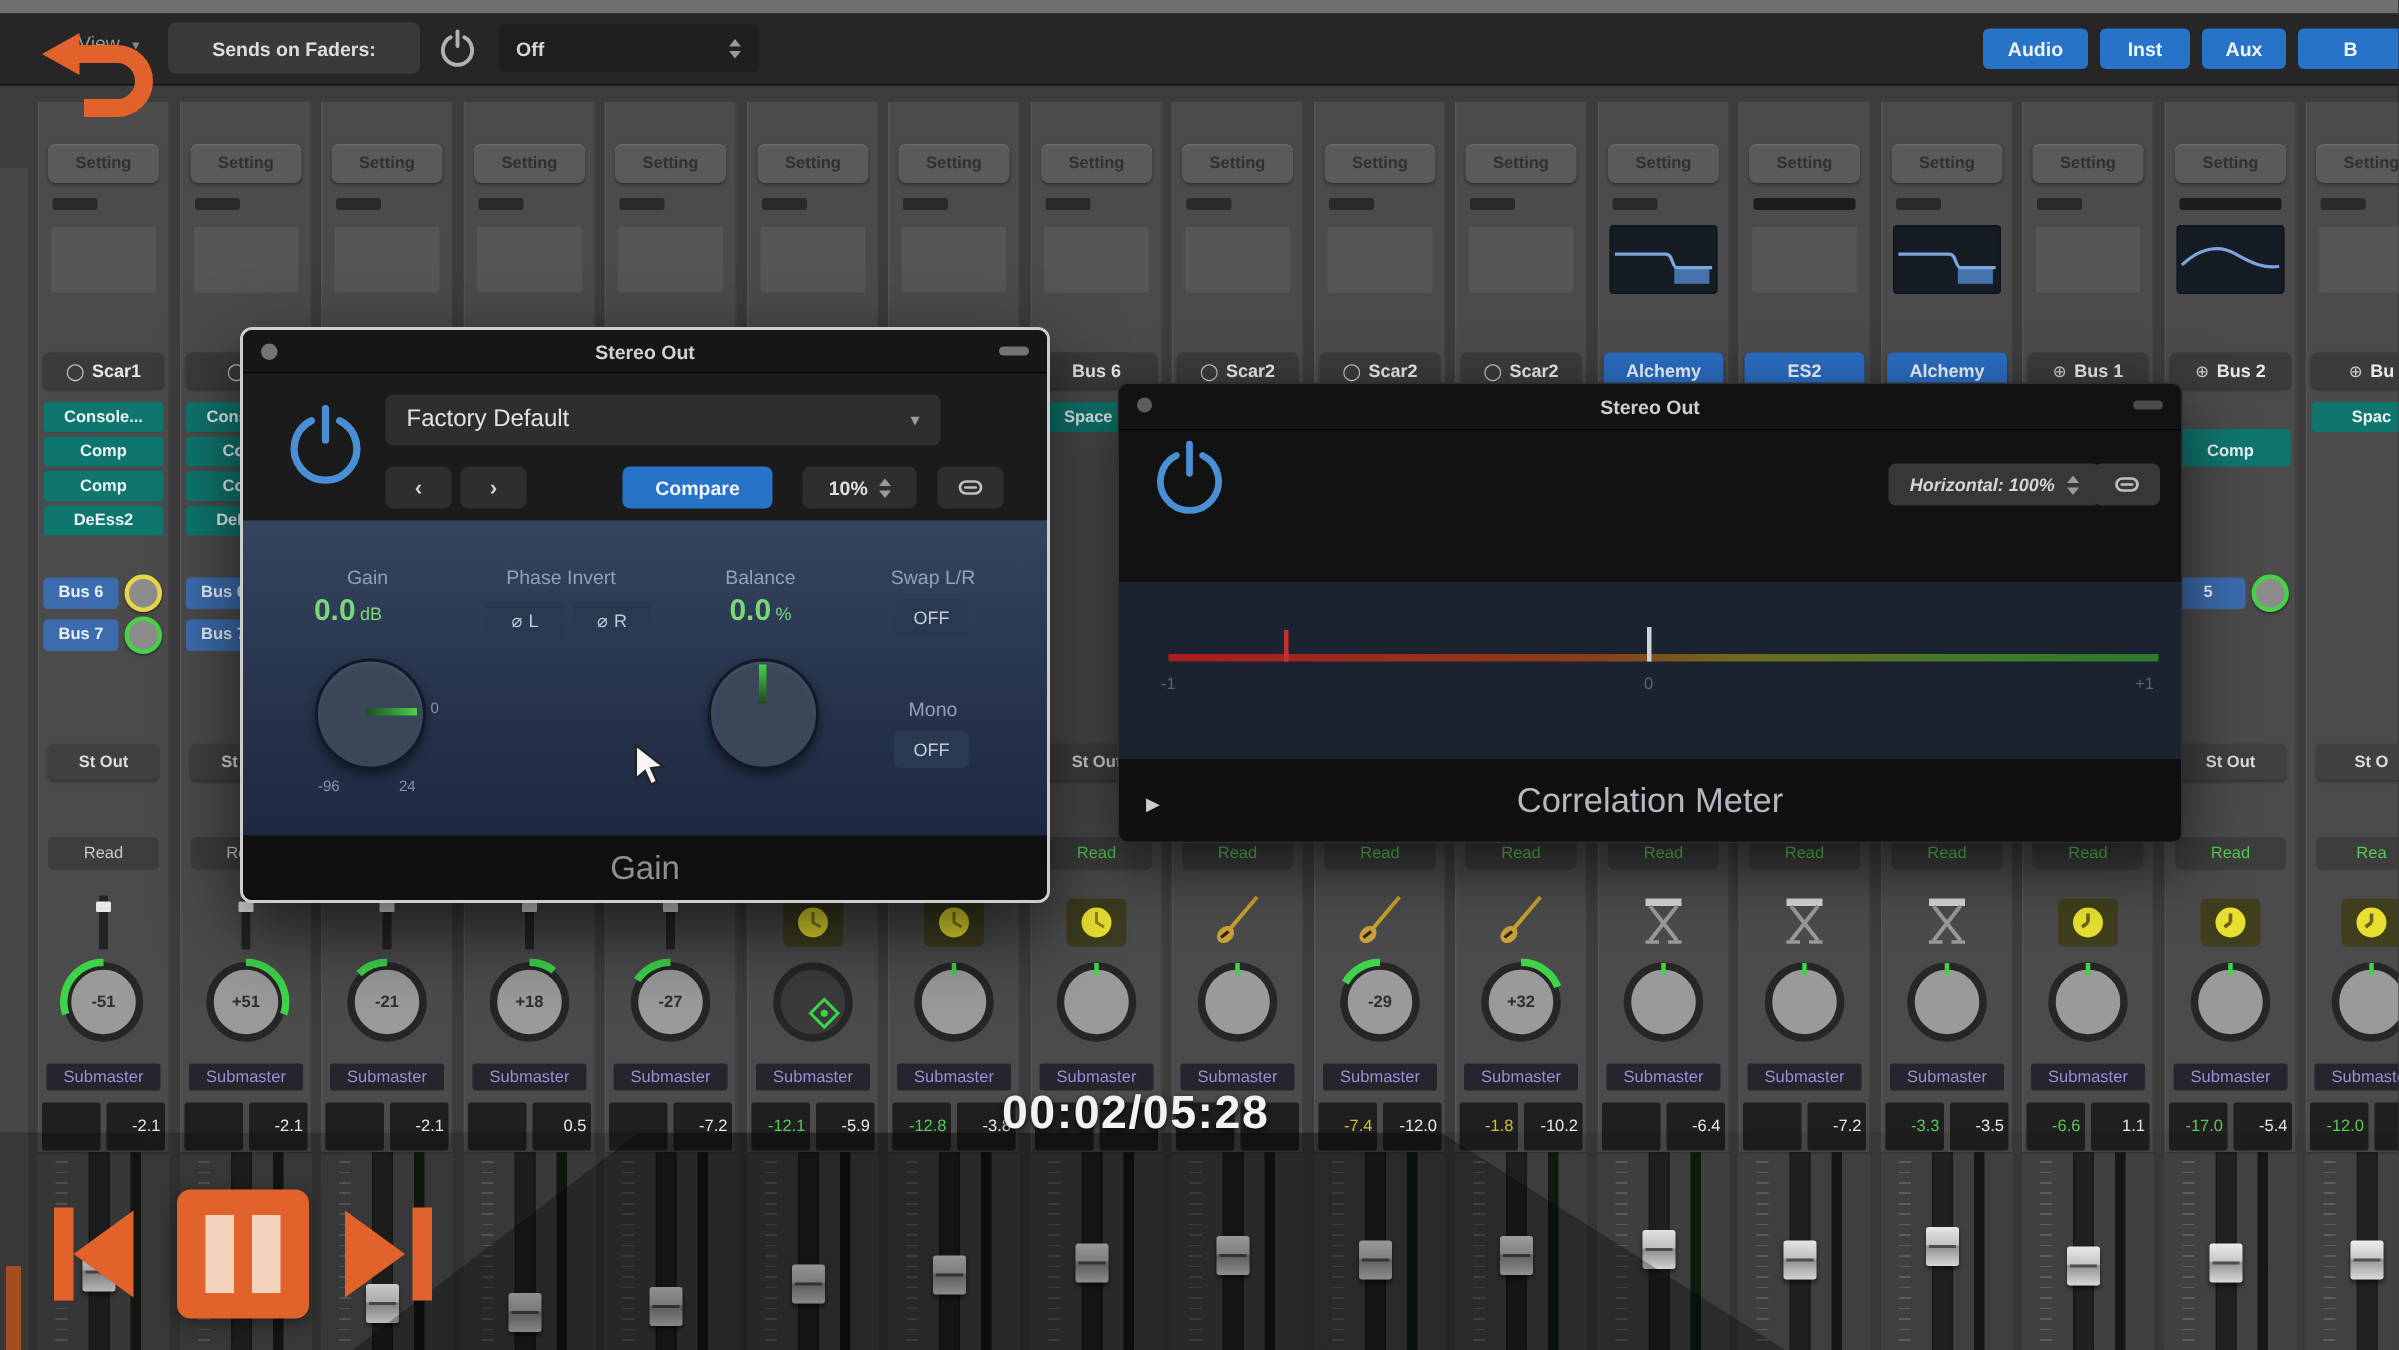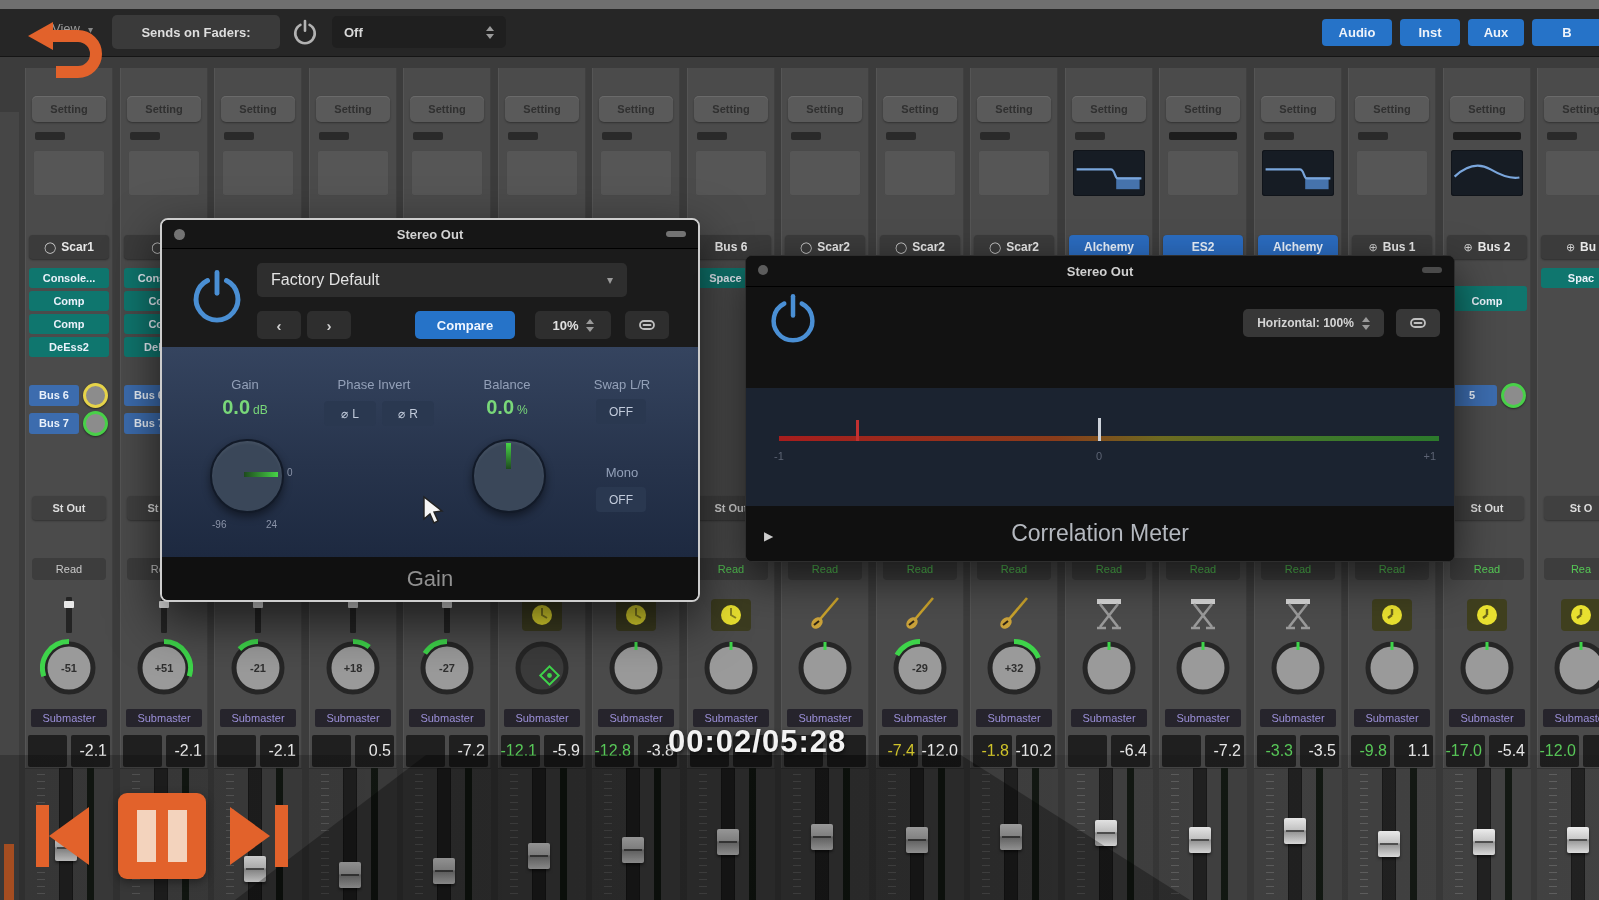--- a/index.html
+++ b/index.html
@@ -57,21 +57,21 @@
       font-size:11px;display:flex;align-items:center;justify-content:center;}
   .read-btn.green{color:#55c955;}
   .chan-icon{position:absolute;left:0;top:527px;width:88px;height:40px;display:flex;align-items:center;justify-content:center;}
   .icon-sq{width:40px;height:32px;background:#3c3c20;border-radius:4px;display:flex;align-items:center;justify-content:center;}
   .pan-wrap{position:absolute;left:15px;top:571px;width:58px;height:58px;}
   .pan-val{position:absolute;left:0;top:0;width:58px;height:58px;display:flex;align-items:center;justify-content:center;
       color:#2e2e2e;font-size:11px;font-weight:bold;}
   .submaster{position:absolute;left:6px;top:641px;width:76px;height:18px;background:#26242c;border-radius:2px;color:#9b8fd8;
       font-size:11px;display:flex;align-items:center;justify-content:center;overflow:hidden;}
   .vals{position:absolute;left:2px;top:667px;width:84px;height:22px;display:flex;gap:4px;justify-content:center;}
-  .val{width:39px;height:32px;background:#1f1f1f;border-radius:2px;color:#e8e8e8;font-size:16px;
+  .val{width:39px;height:32px;background:#1f1f1f;border-radius:2px;color:#e8e8e8;font-size:11px;
       display:flex;align-items:center;justify-content:flex-end;padding-right:3px;box-sizing:border-box;}
   .val.g{color:#58c858}.val.y{color:#cfc32a}
   .fader-zone{position:absolute;left:0;top:700px;width:88px;height:144px;background:#454545;box-shadow:inset 0 1px 0 #383838;}
   .ticks{position:absolute;left:12px;top:6px;width:8px;height:132px;opacity:.55;
       background:repeating-linear-gradient(#7d7d7d 0 1px, transparent 1px 7px);}
   .fader-track{position:absolute;left:34px;top:0;width:14px;height:144px;background:#232323;box-shadow:inset 0 0 0 1px #1a1a1a;}
   .fader-cap{position:absolute;left:-4px;width:22px;height:26px;border-radius:2px;
       background:linear-gradient(#fbfbfb,#d4d4d4 45%,#9e9e9e 50%,#e9e9e9);box-shadow:0 2px 3px rgba(0,0,0,.5);}
   .fader-cap:after{content:"";position:absolute;left:2px;right:2px;top:12px;height:2px;background:#555;}
   .level-meter{position:absolute;left:62px;top:0;width:7px;height:144px;background:#141a14;}
@@ -117,22 +117,22 @@
       justify-content:center;color:#909090;font-size:22px;}
   #cursor{position:absolute;left:258px;top:275px;z-index:60;}
 
   
   #corr-win{position:absolute;left:745px;top:255px;width:710px;height:307px;z-index:40;border-radius:7px;background:#121212;
       border:1px solid #2e2e2e;box-sizing:border-box;box-shadow:0 16px 44px rgba(0,0,0,.6);overflow:hidden;}
   #corr-title{position:relative;height:30px;display:flex;align-items:center;justify-content:center;color:#cfcfcf;
       font-size:13px;font-weight:bold;background:#121212;}
   #corr-head{position:relative;height:74px;background:#121212;}
   #corr-power{position:absolute;left:22px;top:6px;}
-  #hzoom-box{position:absolute;right:70px;top:22px;width:141px;height:28px;background:#373737;border-radius:5px;color:#d5d5d5;
-      font-size:12px;font-weight:bold;display:flex;align-items:center;justify-content:center;gap:8px;}
+  #hzoom-box{position:absolute;right:54px;top:22px;width:141px;height:28px;background:#373737;border-radius:5px;color:#d5d5d5;
+      font-size:12px;font-weight:bold;display:flex;align-items:center;justify-content:center;gap:8px;font-style:italic;}
   #corr-link{right:14px;top:22px;background:#373737;}
   #corr-body{position:absolute;left:0;top:132px;width:708px;height:118px;background:#1b2330;}
   #corr-bar{position:absolute;left:33px;top:48px;width:660px;height:5px;
       background:linear-gradient(90deg,#a81d1d,#8a3c1a 42%,#6d6a20 58%,#40792a 82%,#2c7a2c);}
   #corr-tick-red{position:absolute;left:110px;top:32px;width:3px;height:21px;background:#c23030;}
   #corr-tick-mid{position:absolute;left:352px;top:30px;width:3px;height:23px;background:#cdd2da;}
   .corr-scale{position:absolute;top:62px;color:#5c6373;font-size:11px;}
   #corr-footer{position:absolute;left:0;bottom:0;width:708px;height:55px;background:#101010;display:flex;align-items:center;
       justify-content:center;color:#b4b8bf;font-size:23px;}
   #corr-expand{position:absolute;left:18px;bottom:18px;color:#cdcdcd;font-size:12px;z-index:2;}
@@ -691,21 +691,21 @@
               <path d="M13 7 V13 M13 13 L9 16" stroke="#6a6418" stroke-width="2.4" fill="none"></path>
             </svg>
           </div>
         </div>
         <div class="pan-wrap"><svg width="58" height="58" viewBox="0 0 58 58">
             <circle cx="29" cy="29" r="24" fill="#9a9a9a" stroke="#262626" stroke-width="5"></circle>
             <path d="M29 3 V11" stroke="#3ed44a" stroke-width="3" fill="none"></path>
           </svg></div>
         <div class="submaster">Submaster</div>
         <div class="vals">
-          <div class="val g">-9.8</div>
+          <div class="val g">-6.6</div>
           <div class="val w">1.1</div>
         </div>
         <div class="fader-zone">
           <div class="ticks"></div>
           <div class="fader-track">
             <div class="fader-cap" style="top: 63px;"></div>
           </div>
           <div class="level-meter">
             <div class="fill"></div>
           </div>
@@ -853,21 +853,21 @@
         </span>
     </div>
     <div class="link-btn" id="gain-link">
       <svg width="22" height="16" viewBox="0 0 22 16">
         <path d="M8 4 H14 a4 4 0 0 1 0 8 H12 M14 12 H8 a4 4 0 0 1 0 -8 H10 M7.5 8 H14.5" fill="none" stroke="#c0c0c0" stroke-width="1.8" stroke-linecap="round"></path>
       </svg>
     </div>
   </div>
   <div id="gain-body">
     <div class="p-label" style="left:23px;top:30px;">Gain</div>
-    <div class="p-value" style="left:23px;top:49px;">
+    <div class="p-value" style="left:10px;top:49px;">
       <span>0.0</span><span class="unit">dB</span>
     </div>
     <div class="p-knob" style="left:48px;top:92px;">
       <div class="h-line"></div>
     </div>
     <span class="knob-minmax" style="left:125px;top:120px;">0</span>
     <span class="knob-minmax" style="left:50px;top:172px;">-96</span>
     <span class="knob-minmax" style="left:104px;top:172px;">24</span>
 
     <div class="p-label" style="left:152px;top:30px;">Phase Invert</div>

